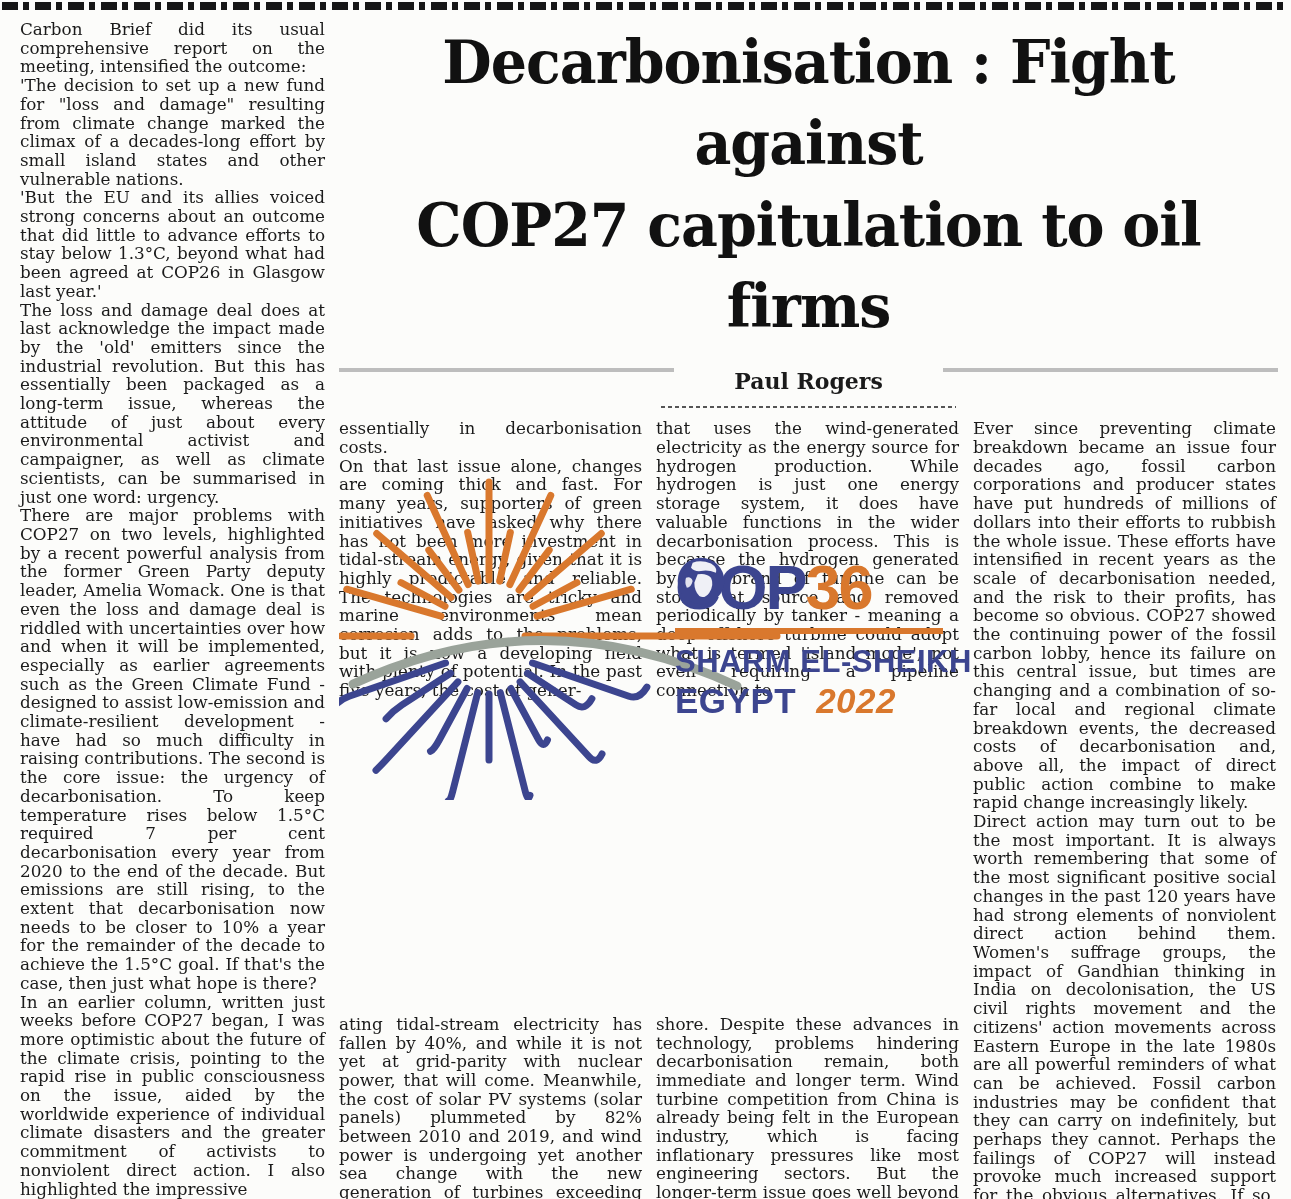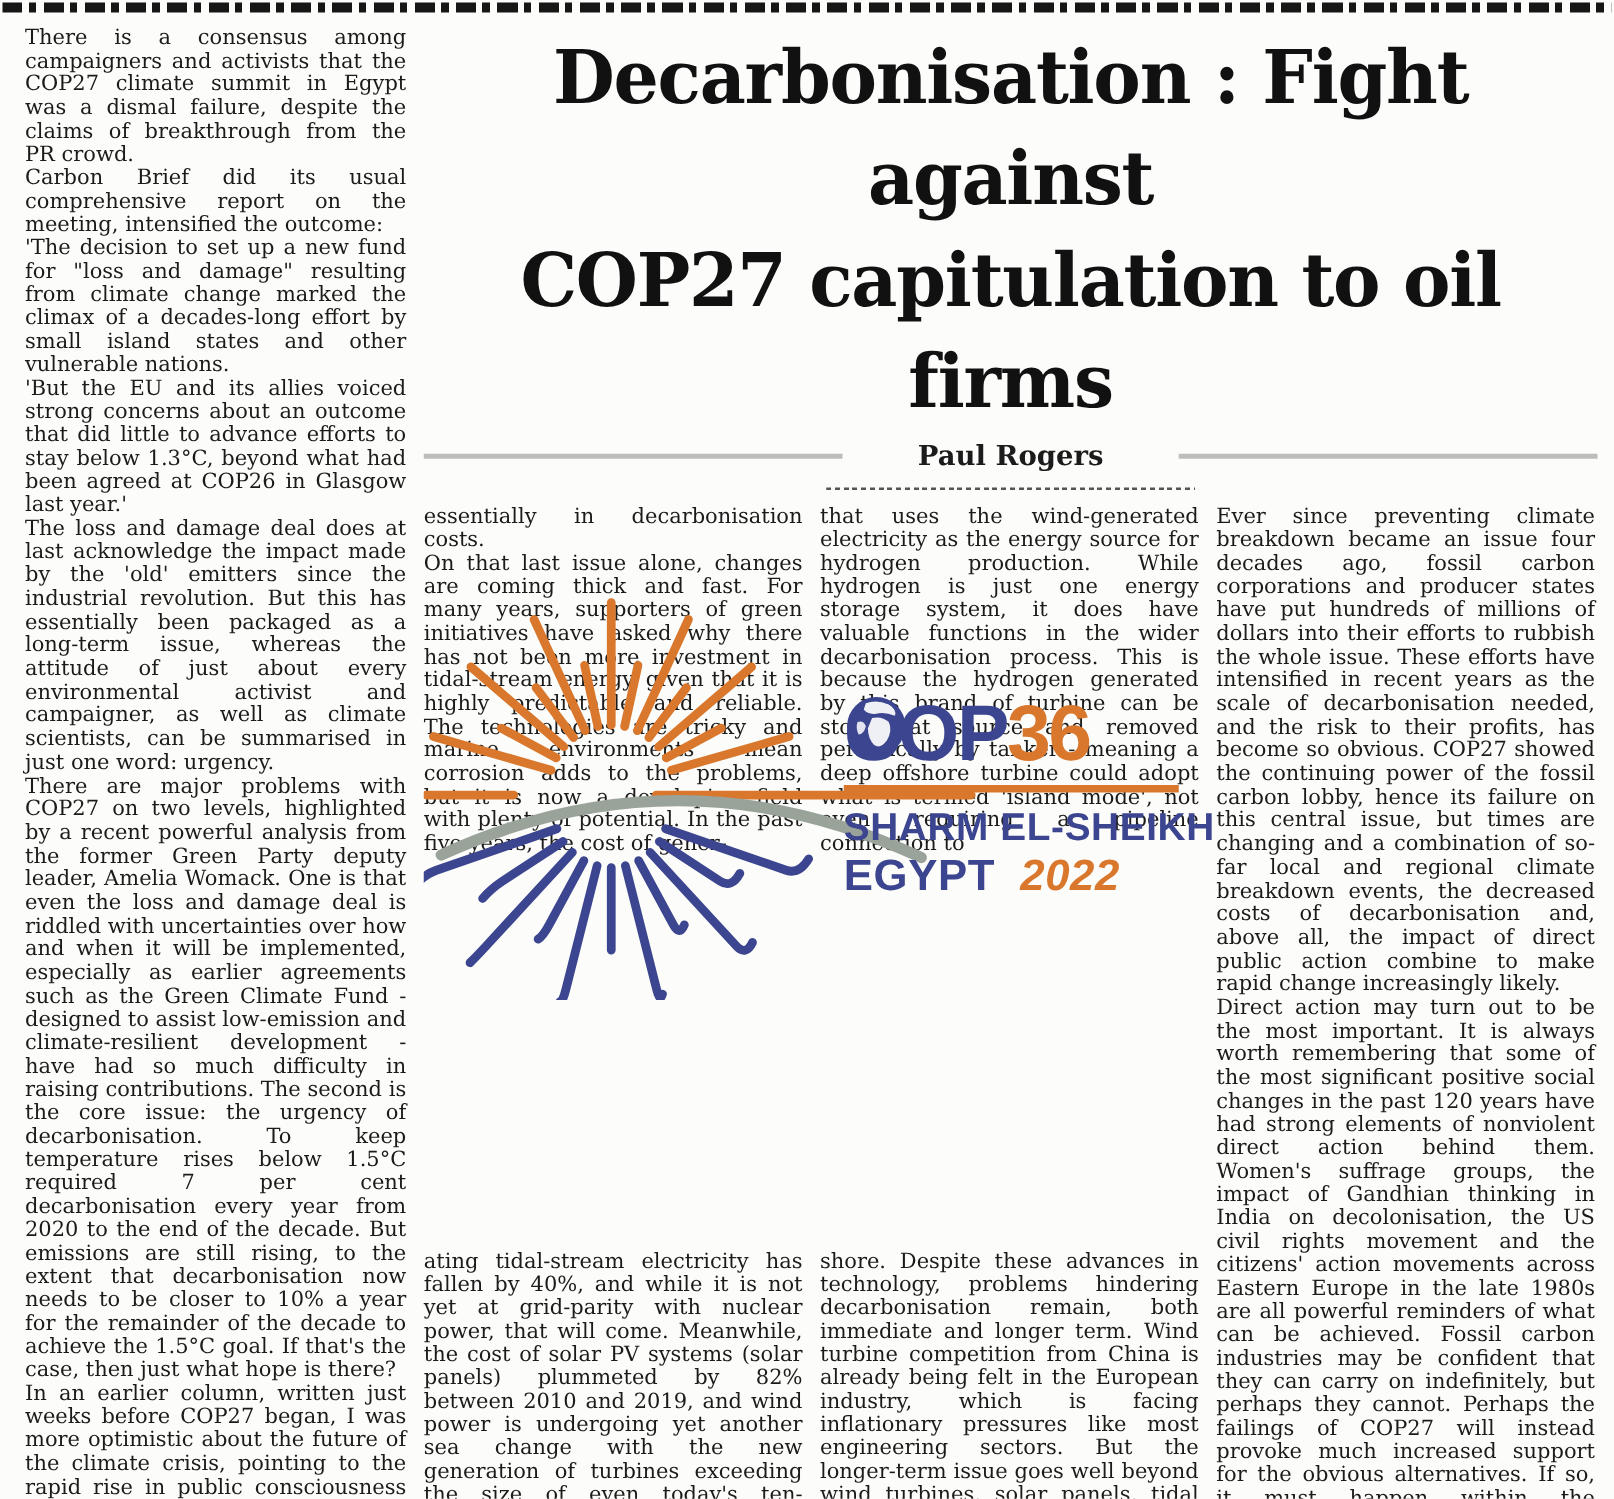--- a/index.html
+++ b/index.html
@@ -20,21 +20,21 @@
     margin:0;font-size:16.8px;line-height:18.7px;
     text-align:justify;text-justify:inter-word;
   }
   .right-area{flex:1;position:relative;}
   .headline{
     font-family:"DejaVu Serif", serif;font-weight:bold;
     font-size:57px;line-height:1.37;letter-spacing:-1px;
     text-align:center;color:#111;margin-top:2px;
     transform:scaleY(1.04);transform-origin:top center;
   }
-  .byline-row{display:flex;align-items:center;margin-top:18px;}
+  .byline-row{display:flex;margin-top:34px;}
   .byline-bar{flex:1;height:4px;background:#bdbdbd;}
   .byline-name{
     font-family:"DejaVu Serif", serif;font-weight:bold;font-size:22px;
     padding:0 60px;white-space:nowrap;
   }
   .dash-rule{
     width:295px;height:2px;margin:12px auto 0 auto;
     background:repeating-linear-gradient(90deg,#555 0 4px,transparent 4px 7px);
   }
   .cols-row{display:flex;gap:14px;margin-top:11px;}
@@ -59,21 +59,20 @@
   .logo-year{color:var(--logo-orange);font-style:italic;}
 </style>
 </head>
 <body style="--logo-orange: #d9782d; --logo-blue: #3c458f;">
 
 <div class="top-border"></div>
 
 <div class="content">
 
   <div class="col">
-      <p class="para">There is a consensus among campaigners and activists that the COP27 climate summit in Egypt was a dismal failure, despite the claims of breakthrough from the PR crowd.</p>
       <p class="para">Carbon Brief did its usual comprehensive report on the meeting, intensified the outcome:</p>
       <p class="para">'The decision to set up a new fund for "loss and damage" resulting from climate change marked the climax of a decades-long effort by small island states and other vulnerable nations.</p>
       <p class="para">'But the EU and its allies voiced strong concerns about an outcome that did little to advance efforts to stay below 1.3°C, beyond what had been agreed at COP26 in Glasgow last year.'</p>
       <p class="para">The loss and damage deal does at last acknowledge the impact made by the 'old' emitters since the industrial revolution. But this has essentially been packaged as a long-term issue, whereas the attitude of just about every environmental activist and campaigner, as well as climate scientists, can be summarised in just one word: urgency.</p>
       <p class="para">There are major problems with COP27 on two levels, highlighted by a recent powerful analysis from the former Green Party deputy leader, Amelia Womack. One is that even the loss and damage deal is riddled with uncertainties over how and when it will be implemented, especially as earlier agreements such as the Green Climate Fund - designed to assist low-emission and climate-resilient development - have had so much difficulty in raising contributions. The second is the core issue: the urgency of decarbonisation. To keep temperature rises below 1.5°C required 7 per cent decarbonisation every year from 2020 to the end of the decade. But emissions are still rising, to the extent that decarbonisation now needs to be closer to 10% a year for the remainder of the decade to achieve the 1.5°C goal. If that's the case, then just what hope is there?</p>
       <p class="para">In an earlier column, written just weeks before COP27 began, I was more optimistic about the future of the climate crisis, pointing to the rapid rise in public consciousness on the issue, aided by the worldwide experience of individual climate disasters and the greater commitment of activists to nonviolent direct action. I also highlighted the impressive</p>
     </div>
 
   <div class="right-area">
 

